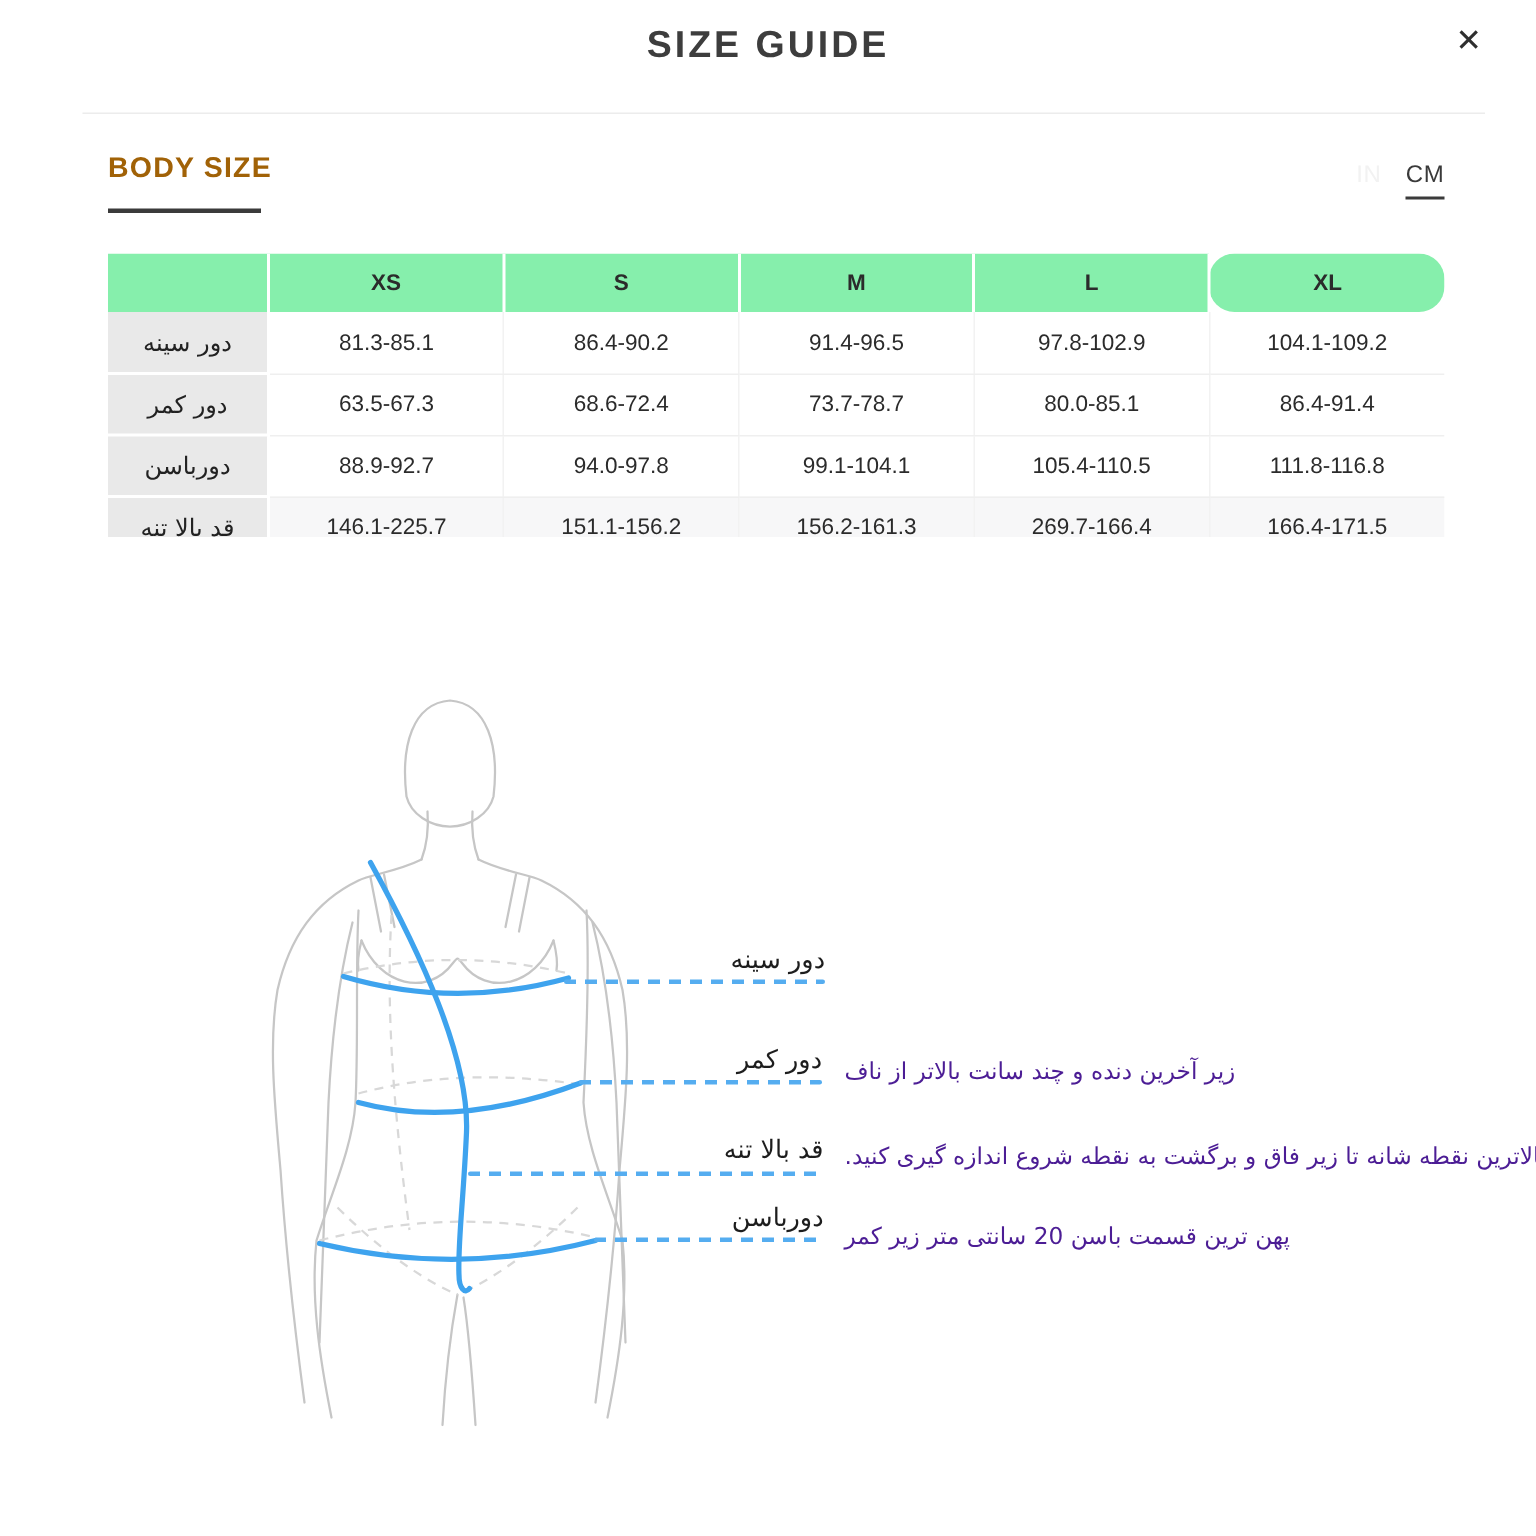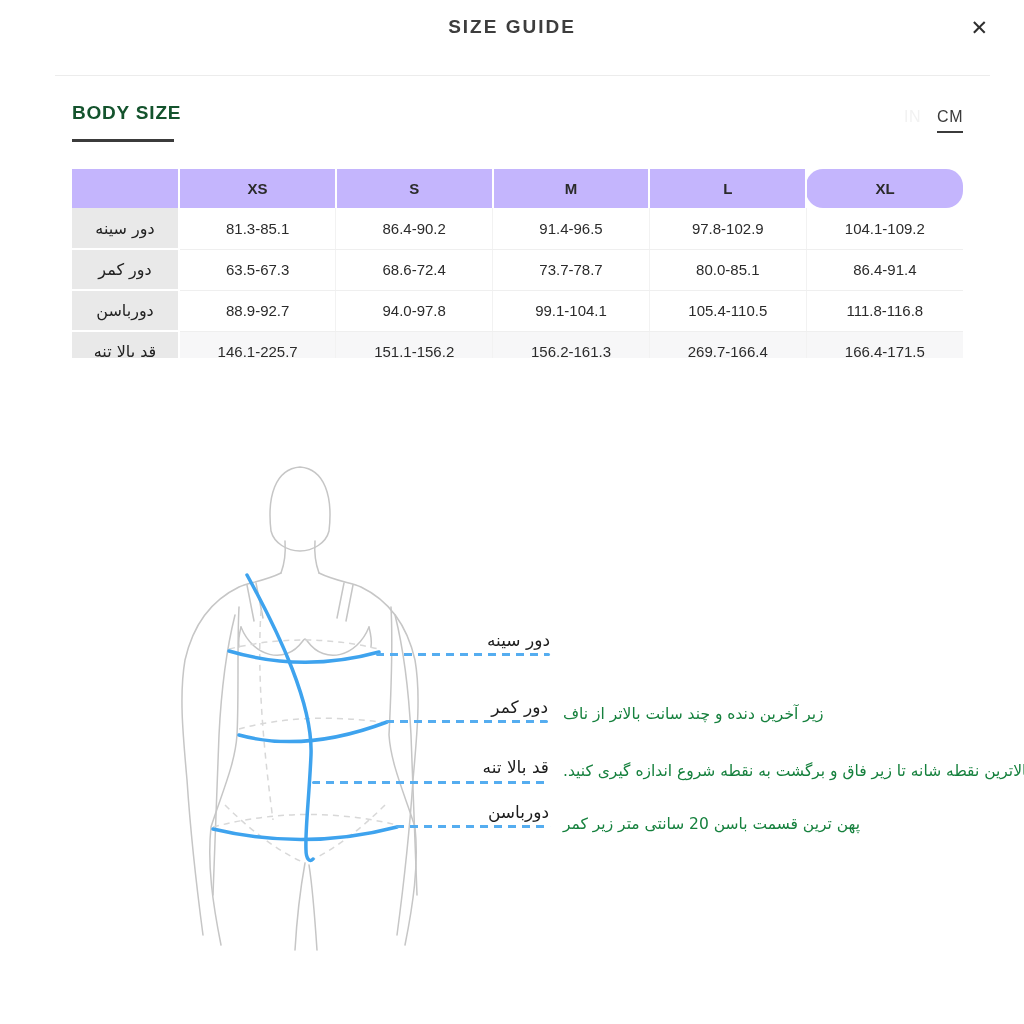--- a/index.html
+++ b/index.html
@@ -1,59 +1,59 @@
 <!DOCTYPE html>
 <html><head>
 <meta charset="utf-8">
 <style>
   * { margin:0; padding:0; box-sizing:border-box; }
   html,body { width:1024px; height:1024px; background:#ffffff; overflow:hidden;
               font-family:"Liberation Sans","DejaVu Sans",sans-serif; color:#2f2f2f; }
 
   
   .modal-title { position:absolute; top:16px; left:0; width:1024px; text-align:center;
-                 font-size:19px; font-weight:600; letter-spacing:2px; color:#3d3d3d; }
+                 font-size:25px; font-weight:600; letter-spacing:2px; color:#3d3d3d; }
   .close-btn { position:absolute; top:17px; right:36px; font-size:21px; font-weight:300;
                color:#2f2f2f; cursor:pointer; line-height:1; }
   .header-divider { position:absolute; top:75px; left:55px; width:935px; height:1px; background:#ececec; }
 
   
   .section-title { position:absolute; top:102px; left:72px; font-size:19px; font-weight:700;
-                   letter-spacing:0.8px; color:#14532d; }
+                   letter-spacing:0.8px; color:#a16207; }
   .section-underline { position:absolute; top:139px; left:72px; width:102px; height:3px; background:#3b3b3b; }
 
   .unit-toggle { position:absolute; top:108px; right:61px; display:flex; gap:16px; align-items:flex-start;
                  font-size:16px; letter-spacing:0.5px; }
   .unit { padding-bottom:5px; cursor:pointer; }
   .unit.inactive { color:#f2f2f2; }
   .unit.active { color:#3a3a3a; border-bottom:2px solid #3b3b3b; }
 
   
   .table-clip { position:absolute; top:169px; left:72px; width:891px; height:189px; overflow:hidden; }
   table.size-table { width:891px; border-collapse:collapse; table-layout:fixed; }
   .size-table col.label-col { width:107px; }
-  .size-table thead th { height:39px; background:#c4b5fd; font-size:15px; font-weight:700;
+  .size-table thead th { height:39px; background:#86efac; font-size:15px; font-weight:700;
                          color:#2b2b2b; border-right:2px solid #ffffff; }
   .size-table thead th:last-child { border-right:none;border-radius:17px; }
   .size-table tbody th { height:41px; background:#e9e9e9; font-size:16px; font-weight:400;
                          color:#222; border-bottom:2px solid #ffffff; border-right:2px solid #ffffff;
                          text-align:center; font-family:"DejaVu Sans",sans-serif; }
   .size-table tbody td { height:41px; background:#ffffff; text-align:center; font-size:15px; color:#2b2b2b;
                          border-bottom:1px solid #efefef; border-right:1px solid #f2f2f2;margin-top:10px; }
   .size-table tbody td:last-child { border-right:none; }
   .size-table tbody tr.clipped td { background:#f7f7f8; }
 
   
   .body-svg { position:absolute; left:155px; top:435px; }
   .dash-line { position:absolute; height:3px;
                background:repeating-linear-gradient(90deg,#55adf0 0 8px,transparent 8px 14px);
                border-radius:2px; }
   .measure-label { position:absolute; font-family:"DejaVu Sans",sans-serif; font-size:17px; color:#1d1d1d;
                    white-space:nowrap; direction:rtl; }
-  .measure-note  { position:absolute; font-family:"DejaVu Sans",sans-serif; font-size:15.5px; color:#15803d;
+  .measure-note  { position:absolute; font-family:"DejaVu Sans",sans-serif; font-size:15.5px; color:#4c1d95;
                    white-space:nowrap; direction:rtl; }
 </style>
 </head>
 <body>
 
 <div class="modal-title">SIZE GUIDE</div>
 <div class="close-btn">✕</div>
 <div class="header-divider"></div>
 
 <div class="section-title">BODY SIZE</div>

